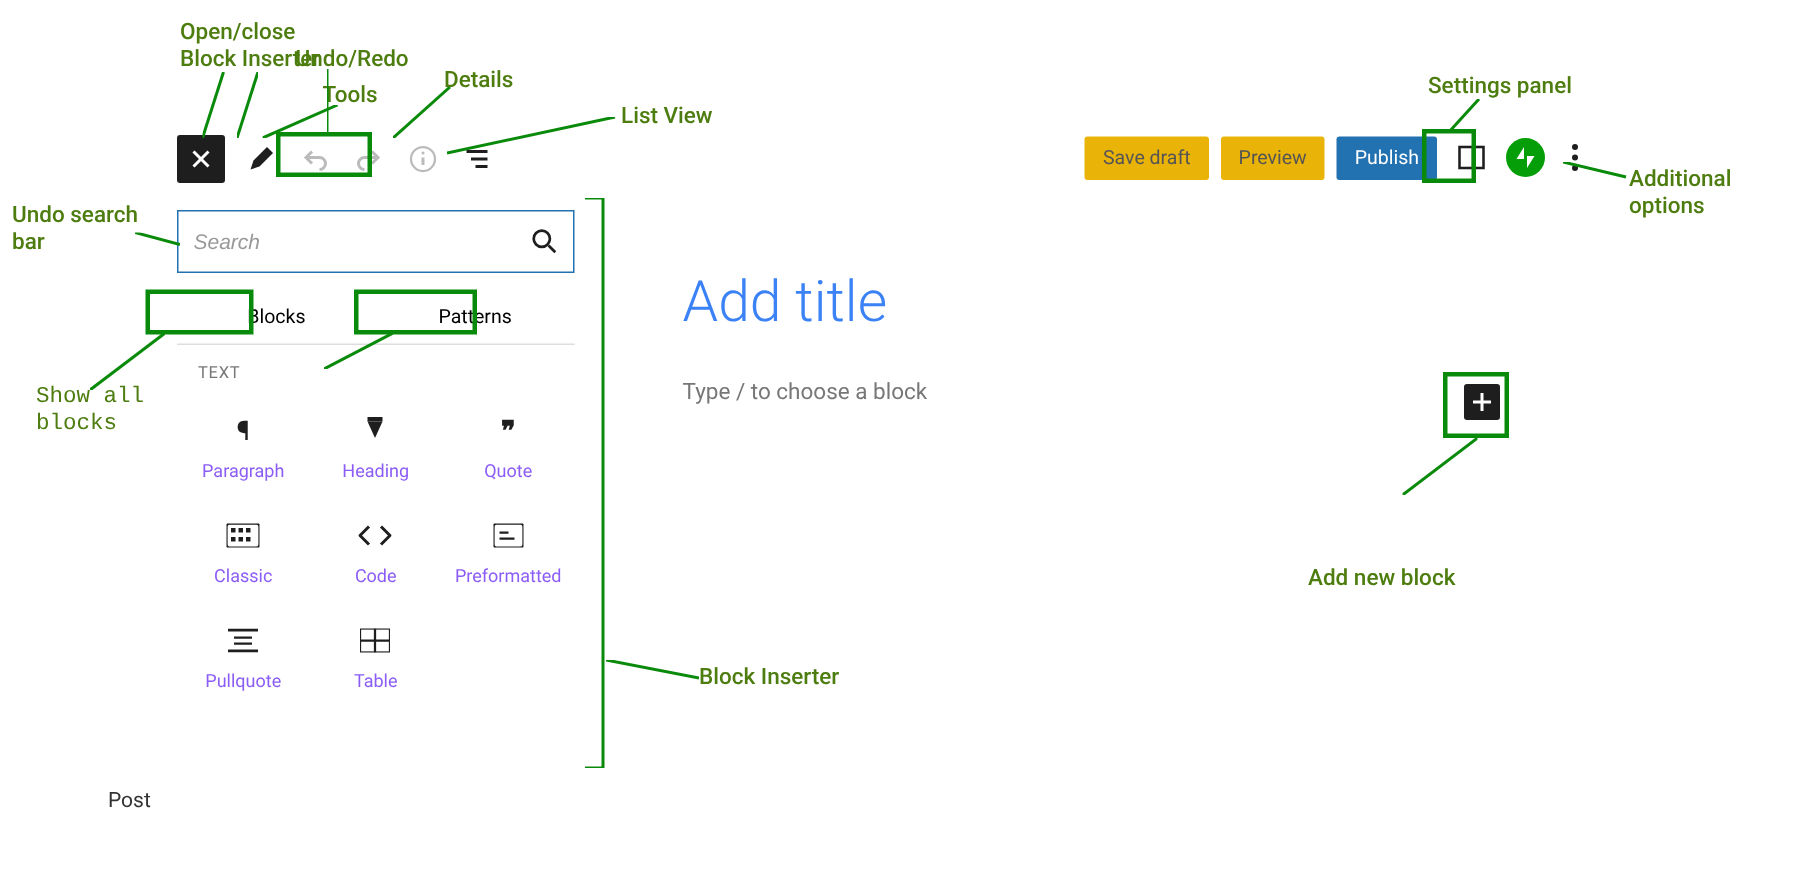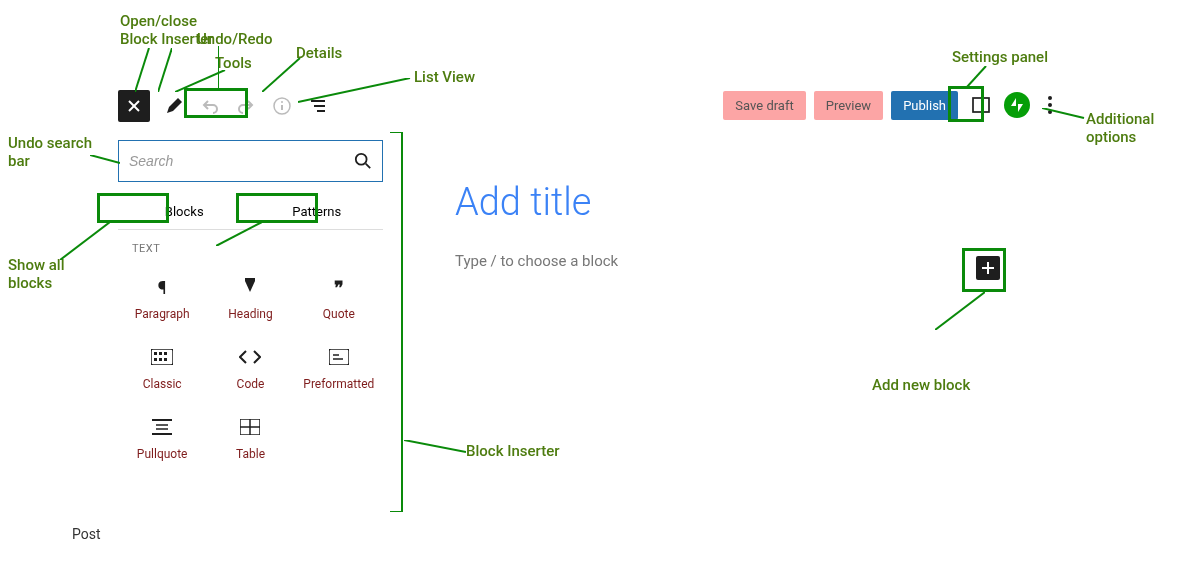--- a/index.html
+++ b/index.html
@@ -63,21 +63,21 @@
     display: flex;
     align-items: center;
     gap: 8px;
   }
   .btn {
     padding: 7px 12px;
     font-size: 13px;
     border-radius: 2px;
     cursor: pointer;
   }
-  .btn.gray { background: #fca5a5; color: #555; }
+  .btn.gray { background: #eab308; color: #555; }
   .btn.blue { background: #2271b1; color: #fff; }
   .settings-btn {
     width: 30px; height: 30px;
     display: flex; align-items: center; justify-content: center;
     color: #1e1e1e;
     cursor: pointer;
   }
   .jetpack {
     width: 26px; height: 26px; border-radius: 50%;
     background: #069e08;
@@ -152,21 +152,21 @@
     padding: 14px 0 10px;
     cursor: pointer;
   }
   .block-item .bicon {
     height: 24px; width: 24px;
     display: flex; align-items: center; justify-content: center;
     color: #1e1e1e; font-size: 18px;
   }
   .block-item .blabel {
     font-size: 12px;
-    color: #7f1d1d;
+    color: #8b5cf6;
     margin-top: 8px;
   }
 
   
   .canvas {
     position: absolute;
     top: 180px;
     left: 455px;
     width: 560px;
   }
@@ -209,21 +209,21 @@
 Block Inserter</div>
 <div class="annotation" style="top:54px; left:215px;">Tools</div>
 <div class="annotation" style="top:30px; left:197px;">Undo/Redo</div>
 <div class="annotation" style="top:44px; left:296px;">Details</div>
 <div class="annotation" style="top:68px; left:414px;">List View</div>
 <div class="annotation" style="top:48px; left:952px;">Settings panel</div>
 <div class="annotation" style="top:110px; left:1086px; white-space:pre;">Additional
 options</div>
 <div class="annotation" style="top:134px; left:8px; white-space:pre;">Undo search
 bar</div>
-<div class="annotation" style="top:256px; left:8px; white-space:pre;">Show all
+<div class="annotation" style="top:256px; left:24px; white-space:pre;font-family:Liberation Mono, monospace;">Show all
 blocks</div>
 <div class="annotation" style="top:240px; left:176px; white-space:pre;">Show all
 patterns</div>
 <div class="annotation" style="top:442px; left:466px;">Block Inserter</div>
 <div class="annotation" style="top:337px; left:872px;margin-top:39px;">Add new block</div>
 
 <div class="hl-box" style="top:88px; left:184px; width:64px; height:30px;"></div>
 <div class="hl-box" style="top:193px; left:97px; width:72px; height:30px;"></div>
 <div class="hl-box" style="top:193px; left:236px; width:82px; height:30px;"></div>
 <div class="hl-box" style="top:86px; left:948px; width:36px; height:36px;"></div>

